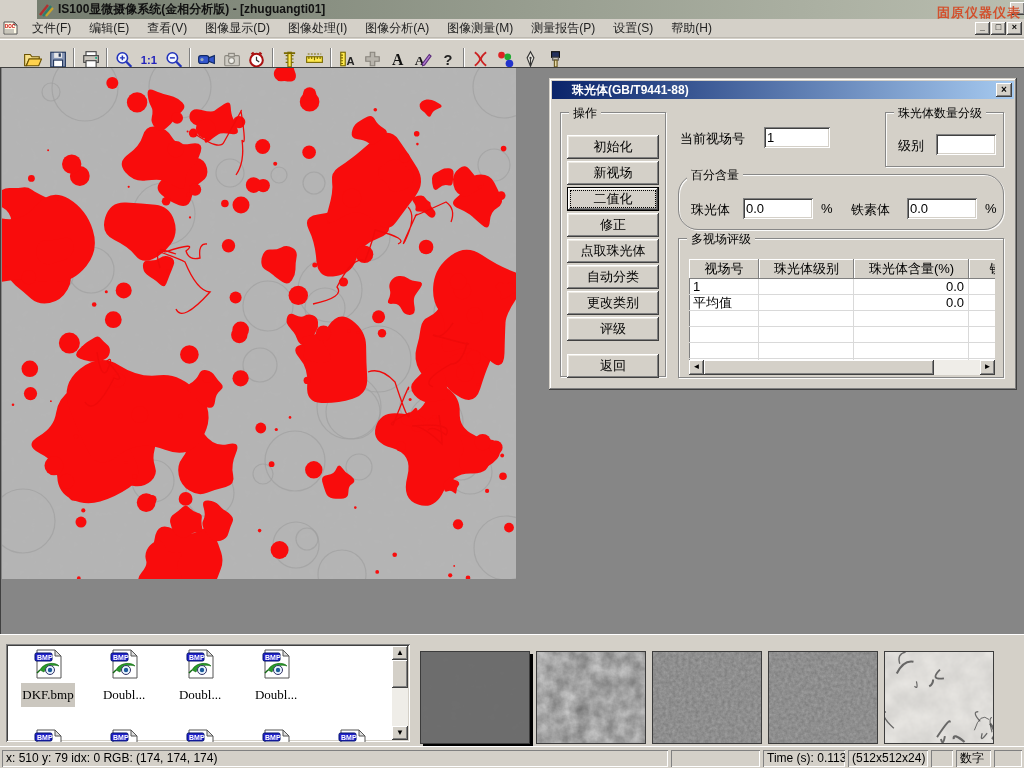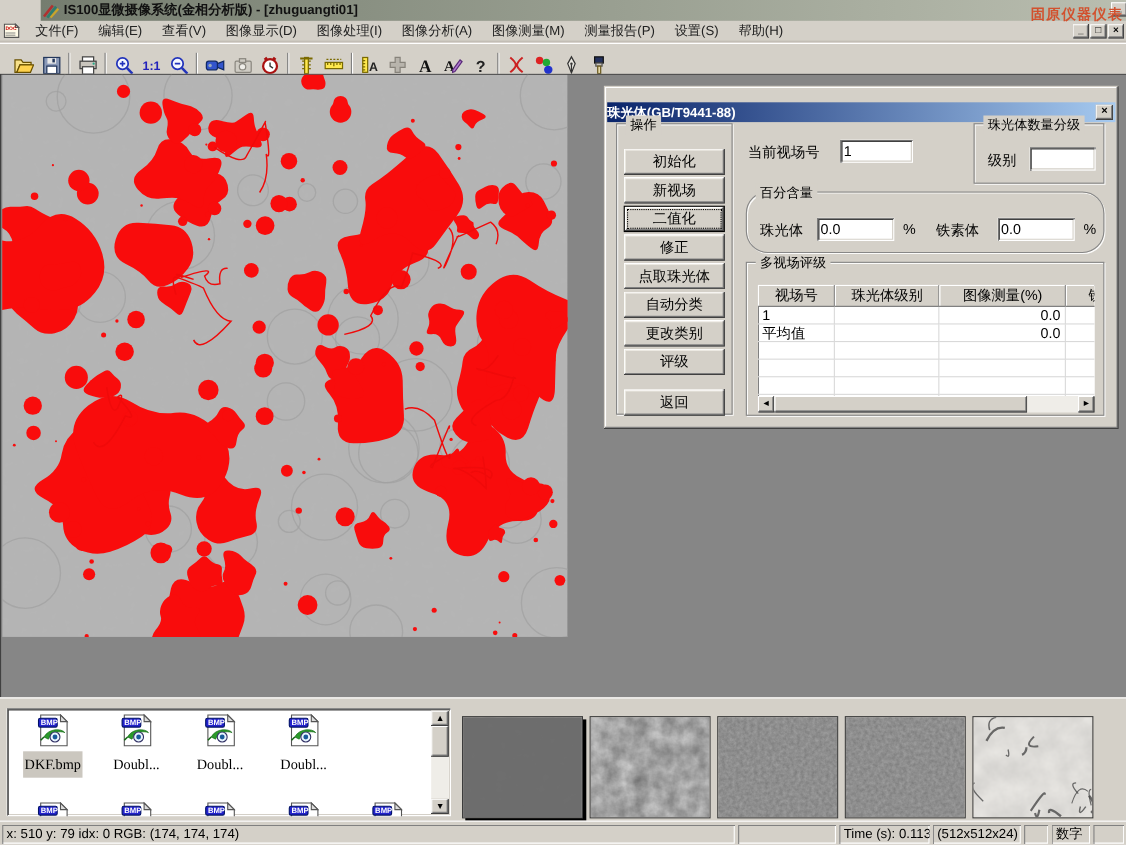--- a/index.html
+++ b/index.html
@@ -22,37 +22,37 @@
   
   .menubar { position:absolute; left:0; top:19px; width:1024px; height:19px; background:#d4d0c8;
     display:flex; align-items:center; border-bottom:1px solid #bdb9b1; }
   .doc-icon { width:16px; height:14px; margin:0 4px 0 3px; }
   .menu-item { padding:0 9px; height:19px; line-height:19px; color:#222; white-space:nowrap; }
   .mdibtns { position:absolute; right:2px; top:3px; display:flex; gap:1px; }
 
   
   .toolbar { position:absolute; left:0; top:39px; width:1024px; height:39px; background:#d4d0c8;
     border-top:1px solid #fff; border-bottom:1px solid #808080;
-    display:flex; align-items:center; padding-left:9px; }
+    display:flex; align-items:center; padding-left:20px; }
   .tool-btn { width:25px; height:23px; display:flex; align-items:center; justify-content:center; }
   .tool-btn svg { width:19px; height:18px; }
   .tb-sep { width:2px; height:21px; margin:0 3px; border-left:1px solid #808080; border-right:1px solid #fff; }
 
   
   .client { position:absolute; left:0; top:67px; width:1024px; height:567px; background:#868686;
     box-shadow: inset 1px 1px 0 #404040; }
   .micrograph { position:absolute; left:2px; top:1px; width:514px; height:511px; }
 
   
   .dialog { position:absolute; left:549px; top:11px; width:468px; height:312px; background:#d4d0c8;
     box-shadow: inset -1px -1px 0 #404040, inset 1px 1px 0 #d4d0c8,
                 inset -2px -2px 0 #808080, inset 2px 2px 0 #fff; }
   .dlg-title { position:absolute; left:3px; top:3px; right:3px; height:18px;
     background:linear-gradient(90deg,#0a246a,#a6caf0); color:#fff; font-weight:bold;
-    font-size:12px; line-height:18px; padding-left:0;margin-top:12px; }
+    font-size:12px; line-height:18px; padding-left:20px; }
   .dlg-close { position:absolute; right:2px; top:2px; width:16px; height:14px; font-size:10px;
     line-height:13px; text-align:center; font-weight:bold; color:#000; background:#d4d0c8;
     box-shadow: inset -1px -1px 0 #404040, inset 1px 1px 0 #fff, inset -2px -2px 0 #808080; }
   .groupbox { position:absolute; border:1px solid #878787;
     box-shadow: inset 1px 1px 0 rgba(255,255,255,.9), 1px 1px 0 rgba(255,255,255,.9); }
   .grouplabel { position:absolute; top:-8px; left:8px; background:#d4d0c8; padding:0 4px;
     font-size:12px; white-space:nowrap; }
   .dlg-btn { position:absolute; left:6px; width:92px; height:24px; font-size:13px;
     display:flex; align-items:center; justify-content:center; background:#d4d0c8;
     box-shadow: inset -1px -1px 0 #404040, inset 1px 1px 0 #fff,
@@ -551,21 +551,21 @@
         <input class="dlg-input" style="left: 228px; top: 23px; width: 70px;" value="0.0">
         <span class="dlg-label" style="left:306px; top:26px;">%</span>
       </div>
 
       <div class="groupbox" style="left:129px; top:160px; width:326px; height:140px;">
         <span class="grouplabel">多视场评级</span>
         <div class="mv-table" id="mv-table">
             <div class="mv-head">
               <div class="mv-hcell" style="width:70px">视场号</div>
               <div class="mv-hcell" style="width:95px">珠光体级别</div>
-              <div class="mv-hcell" style="width:115px">图像测量(%)</div>
+              <div class="mv-hcell" style="width:115px">珠光体含量(%)</div>
               <div class="mv-hcell" style="width:80px">铁素体</div>
             </div>
             <div class="mv-row">
               <div class="mv-cell" style="width:70px">1</div>
               <div class="mv-cell" style="width:95px"></div>
               <div class="mv-cell num" style="width:115px">0.0</div>
               <div class="mv-cell" style="width:80px"></div>
             </div>
             <div class="mv-row">
               <div class="mv-cell" style="width:70px">平均值</div>

